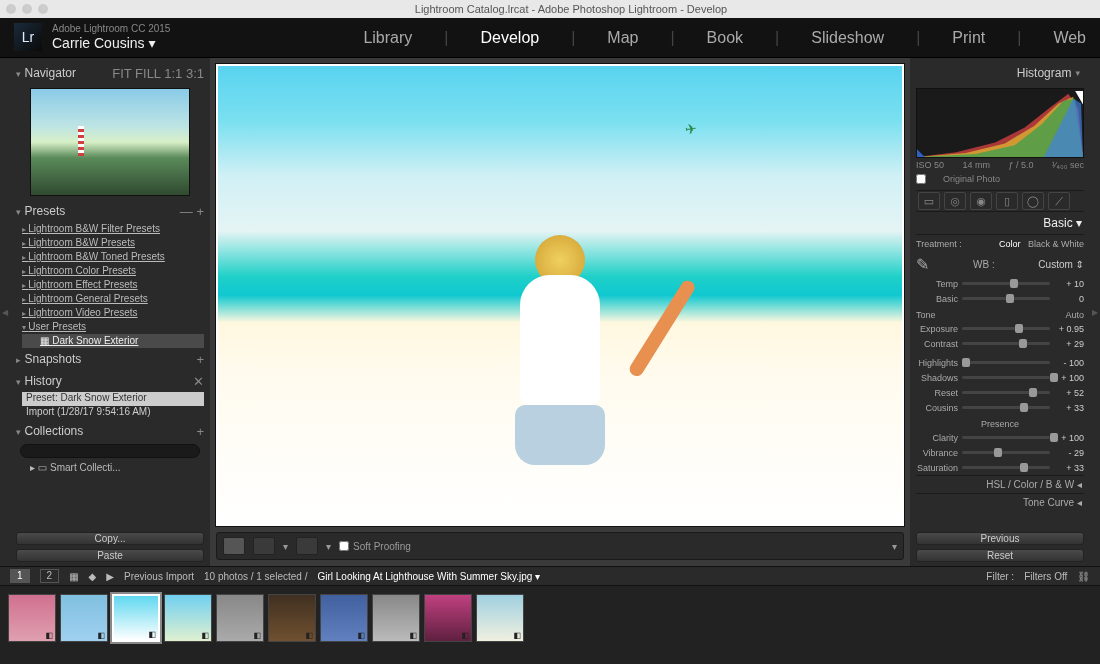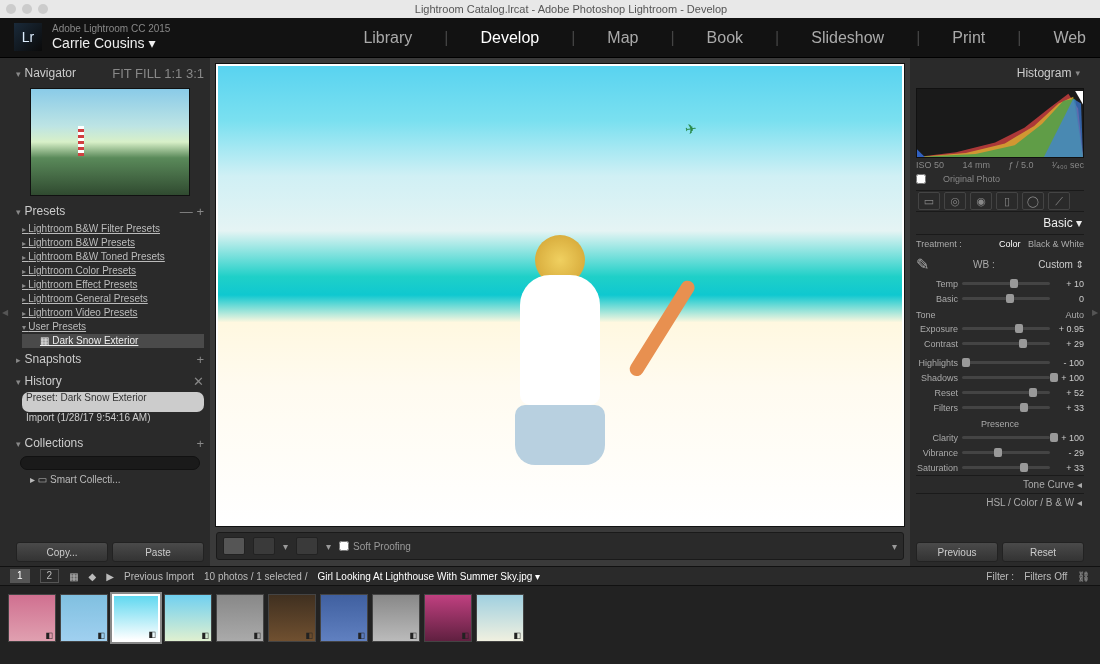--- a/index.html
+++ b/index.html
@@ -23,24 +23,24 @@
 .panel-header .arrow { color: #888; margin-right: 4px; font-size: 9px; }
 .panel-header .small { font-size: 13px; color: #888; }
 .nav-thumb { width: 160px; height: 108px; margin: 4px auto; background: linear-gradient(to bottom, #8acbe8 0%, #bde4e4 35%, #d8f0c8 50%, #5a8a5a 65%, #304a30 100%); border: 1px solid #111; position: relative; }
 .nav-thumb::after { content: ""; position: absolute; left: 30%; top: 35%; width: 6px; height: 30px; background: repeating-linear-gradient(white 0 3px, #d04040 3px 6px); }
 .preset-list, .hist-list { padding-left: 6px; }
 .preset-list div { height: 14px; line-height: 14px; font-size: 10px; color: #bbb; cursor: pointer; white-space: nowrap; text-decoration: underline; }
 .preset-list div::before { content: "▸ "; color: #888; font-size: 8px; }
 .preset-list .open::before { content: "▾ "; }
 .preset-list .child { padding-left: 18px; background: #4a4a4a; color: #eee; }
 .preset-list .child::before { content: ""; }
-.hist-list div { height: 20px; padding: 0 4px; font-size: 10px; color: #333; cursor: pointer; border-radius: 7px; }
+.hist-list div { height: 14px; padding: 0 4px; font-size: 10px; color: #333; cursor: pointer; }
 .hist-list .sel { background: #ccc; }
 .hist-list .dim { color: #ccc; }
-.btnrow { display: flex; gap: 4px; margin-top: auto; padding-top: 6px; }
+.btnrow { display: flex; gap: 4px; margin-top: auto; padding-top: 6px; flex-direction: column; }
 .btn { flex: 1; height: 20px; background: linear-gradient(#4a4a4a,#333); border: 1px solid #222; border-radius: 3px; font-size: 10px; color: #ccc; display: flex; align-items: center; justify-content: center; cursor: pointer; }
 .center { flex: 1; background: #3a3a3a; display: flex; flex-direction: column; padding: 6px; }
 .canvas-wrap { flex: 1; background: #3a3a3a; border: 2px solid #fff; box-shadow: 0 0 0 1px #111; position: relative; overflow: hidden; }
 .photo { width: 100%; height: 100%; background: linear-gradient(to bottom, #59d3f0 0%, #7ae0f0 12%, #d0f0f5 24%, #e5f4f4 36%, #1fd0c8 46%, #0fc8d0 50%, #fff8e0 56%, #fffbf0 70%, #fff 100%); position: relative; }
 .plane { position: absolute; top: 12%; right: 30%; font-size: 14px; color: #2a8a4a; transform: rotate(-8deg); }
 .person { position: absolute; bottom: 2%; left: 50%; transform: translateX(-50%); width: 180px; height: 280px; }
 .person .hair { width: 50px; height: 50px; border-radius: 50%; background: radial-gradient(#f0d060,#d0a030); margin: 0 auto; }
 .person .arm { position: absolute; top: 30px; right: 10px; width: 14px; height: 110px; background: #e89050; border-radius: 8px; transform: rotate(32deg); transform-origin: bottom; }
 .person .torso { width: 80px; height: 130px; background: #fff; margin: -10px auto 0; border-radius: 30px 30px 10px 10px; position: relative; }
 .person .shorts { width: 90px; height: 60px; background: #b8d0e0; border-radius: 10px 10px 20px 20px; margin: 0 auto; }
@@ -288,21 +288,21 @@
           <span class="val">+ 100</span>
         </div>
         <div class="slider-row">
           <span class="lbl">Reset</span>
           <div class="track ">
             <div class="knob" style="left:76%"></div>
           </div>
           <span class="val">+ 52</span>
         </div>
         <div class="slider-row">
-          <span class="lbl">Filters</span>
+          <span class="lbl">Cousins</span>
           <div class="track ">
             <div class="knob" style="left:66%"></div>
           </div>
           <span class="val">+ 33</span>
         </div>
         <div class="section-lbl">
           <span style="margin:0 auto">Presence</span>
         </div>
         <div class="slider-row">
           <span class="lbl">Clarity</span>
@@ -319,22 +319,22 @@
           <span class="val">- 29</span>
         </div>
         <div class="slider-row">
           <span class="lbl">Saturation</span>
           <div class="track ">
             <div class="knob" style="left:66%"></div>
           </div>
           <span class="val">+ 33</span>
         </div>
       </div>
+    <div class="footer-panels"><span>HSL  /  Color  /  B &amp; W</span> ◂</div>
     <div class="footer-panels"><span>Tone Curve</span> ◂</div>
-    <div class="footer-panels"><span>HSL  /  Color  /  B &amp; W</span> ◂</div>
     <div class="btnrow">
       <div class="btn">Previous</div>
       <div class="btn">Reset</div>
     </div>
   </div>
   <div class="collapser">▶</div>
 </div>
 
 <div class="bottom">
   <div class="info-strip">

